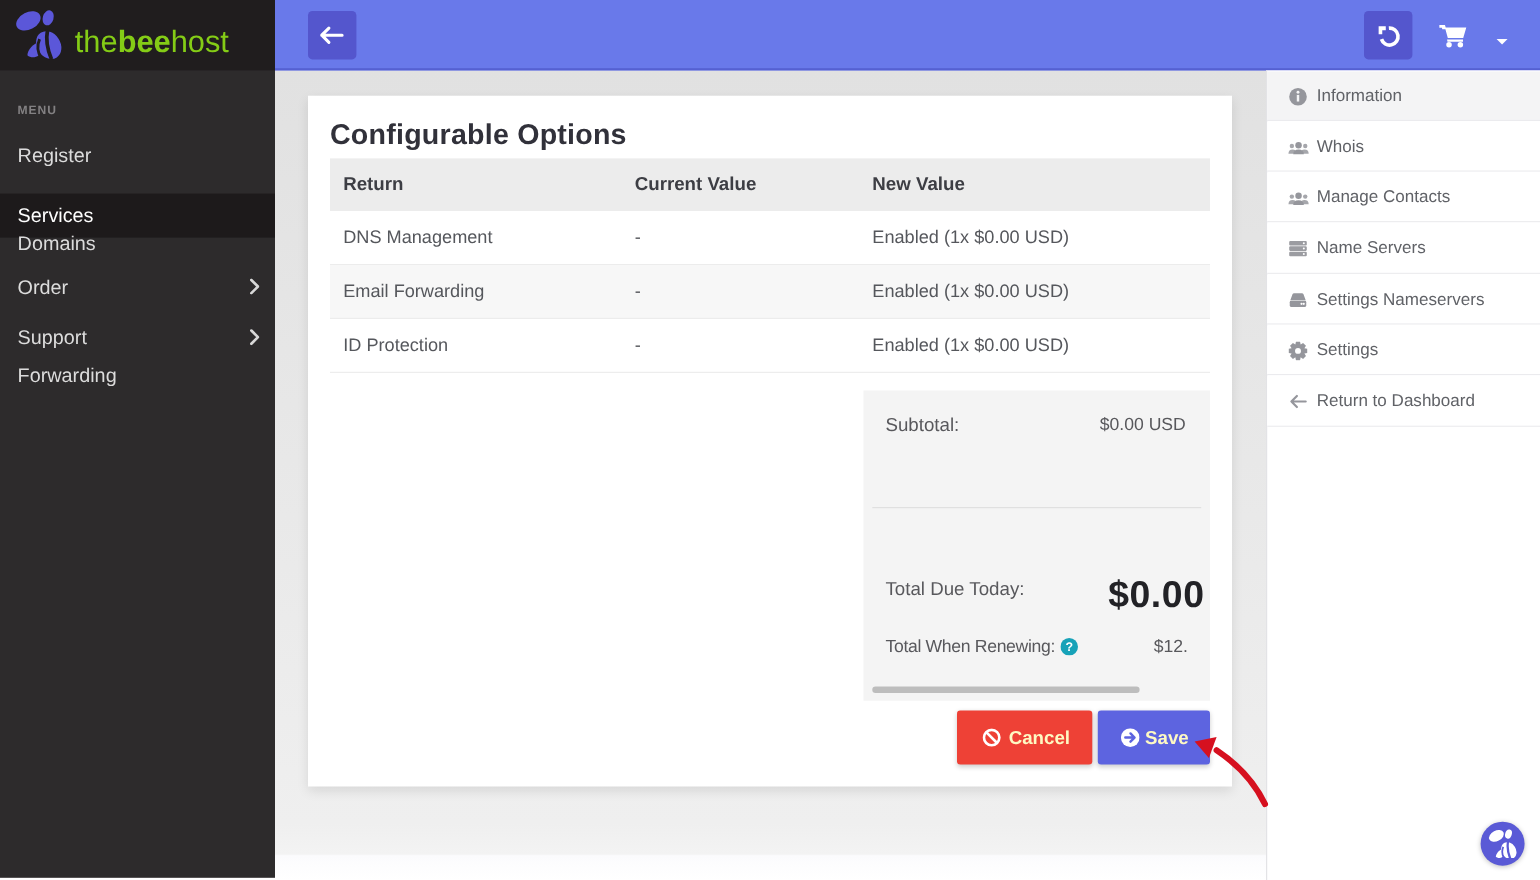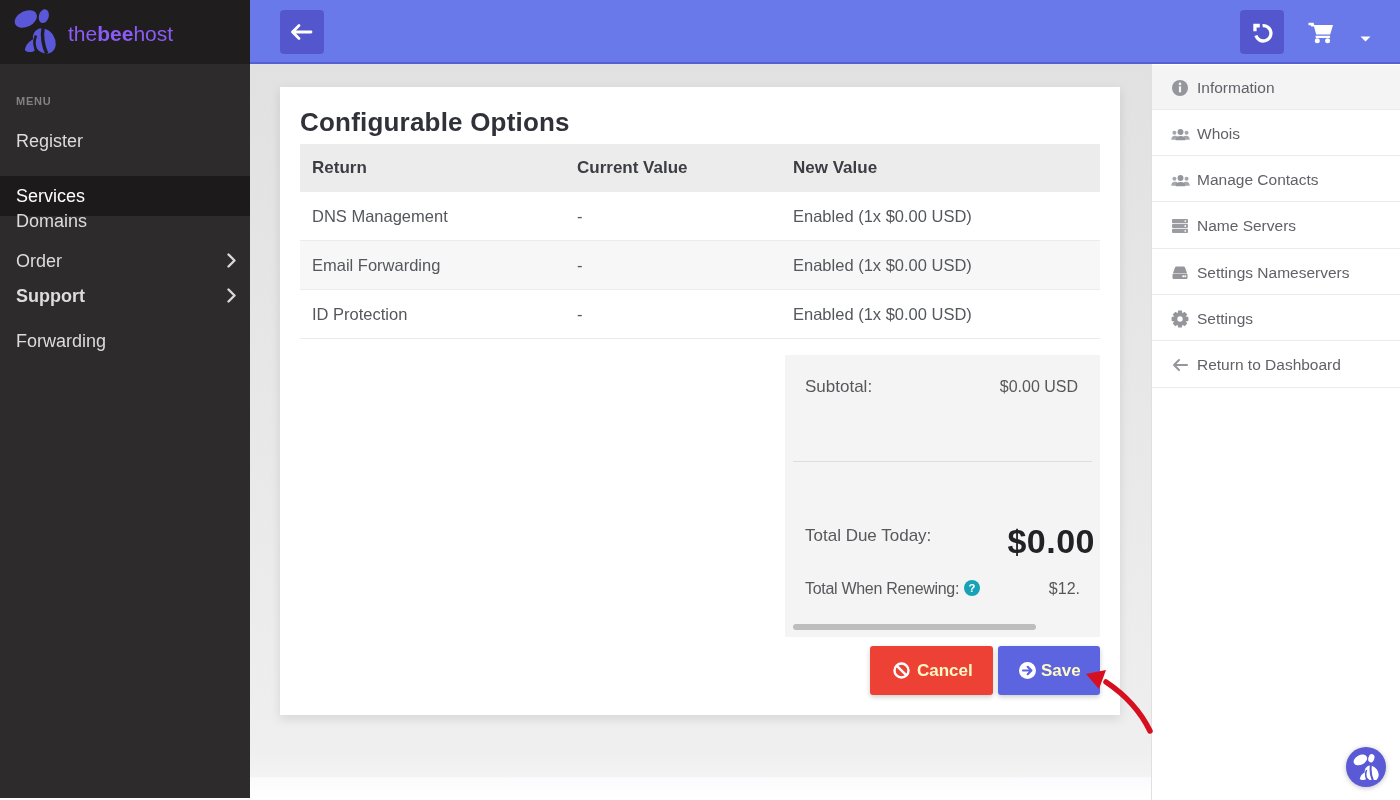--- a/index.html
+++ b/index.html
@@ -80,30 +80,30 @@
   <svg class="abs" style="left:0; top:0;" width="64" height="64" viewBox="0 0 64 64">
     <g fill="#5b57d9">
       <ellipse cx="25.8" cy="19" rx="11.8" ry="7.8" transform="rotate(-27 25.8 19)"></ellipse>
       <ellipse cx="43.8" cy="16.2" rx="4.9" ry="7" transform="rotate(17 43.8 16.2)"></ellipse>
       <ellipse cx="44.3" cy="41" rx="10.6" ry="13.4" transform="rotate(-33 44.3 41)"></ellipse>
       <path d="M36.8 37.5 C 30 40 25.2 45 24.9 50.2 C 27.6 52.8 32.4 52.6 35.2 50.2 C 36.6 46 37.2 41 36.8 37.5 Z"></path>
     </g>
     <path d="M43.2 27.2 Q 40.8 40 46.8 53.8" stroke="#201d1e" stroke-width="3.4" fill="none"></path>
     <path d="M36 35.5 Q 32.2 44 37.5 53" stroke="#201d1e" stroke-width="2.6" fill="none"></path>
   </svg>
-  <div class="abs" style="left:68px; top:22px; font-size:21px; color:#8b5cf6;">the<span style="font-weight:bold;">bee</span>host</div>
+  <div class="abs" style="left:68px; top:22px; font-size:28px; color:#84cc16;">the<span style="font-weight:bold;">bee</span>host</div>
 </div>
 <div class="abs" id="menuLabel">MENU</div>
 <div class="abs navitem" style="top:121px;">Register</div>
 <div class="abs navitem navactive" style="top:176px;">Services</div>
 <div class="abs navitem" style="top:201px;">Domains</div>
 <div class="abs navitem" style="top:241px;">Order<svg class="chev" viewBox="0 0 9 15">
       <path d="M1.5 1.5 L7.5 7.5 L1.5 13.5" stroke="#d8d8d8" stroke-width="2.4" fill="none" stroke-linecap="round" stroke-linejoin="round"></path>
     </svg></div>
-<div class="abs navitem" style="top:276px;font-weight:bold;">Support<svg class="chev" viewBox="0 0 9 15">
+<div class="abs navitem" style="top:287px;">Support<svg class="chev" viewBox="0 0 9 15">
       <path d="M1.5 1.5 L7.5 7.5 L1.5 13.5" stroke="#d8d8d8" stroke-width="2.4" fill="none" stroke-linecap="round" stroke-linejoin="round"></path>
     </svg></div>
 <div class="abs navitem" style="top:321px;">Forwarding</div>
 
 <div class="abs" id="card"></div>
 <div class="abs" id="cardtitle">Configurable Options</div>
 <div class="abs" id="thead">
   <span class="th" style="left:12px;">Return</span>
   <span class="th" style="left:277px;">Current Value</span>
   <span class="th" style="left:493px;">New Value</span>

